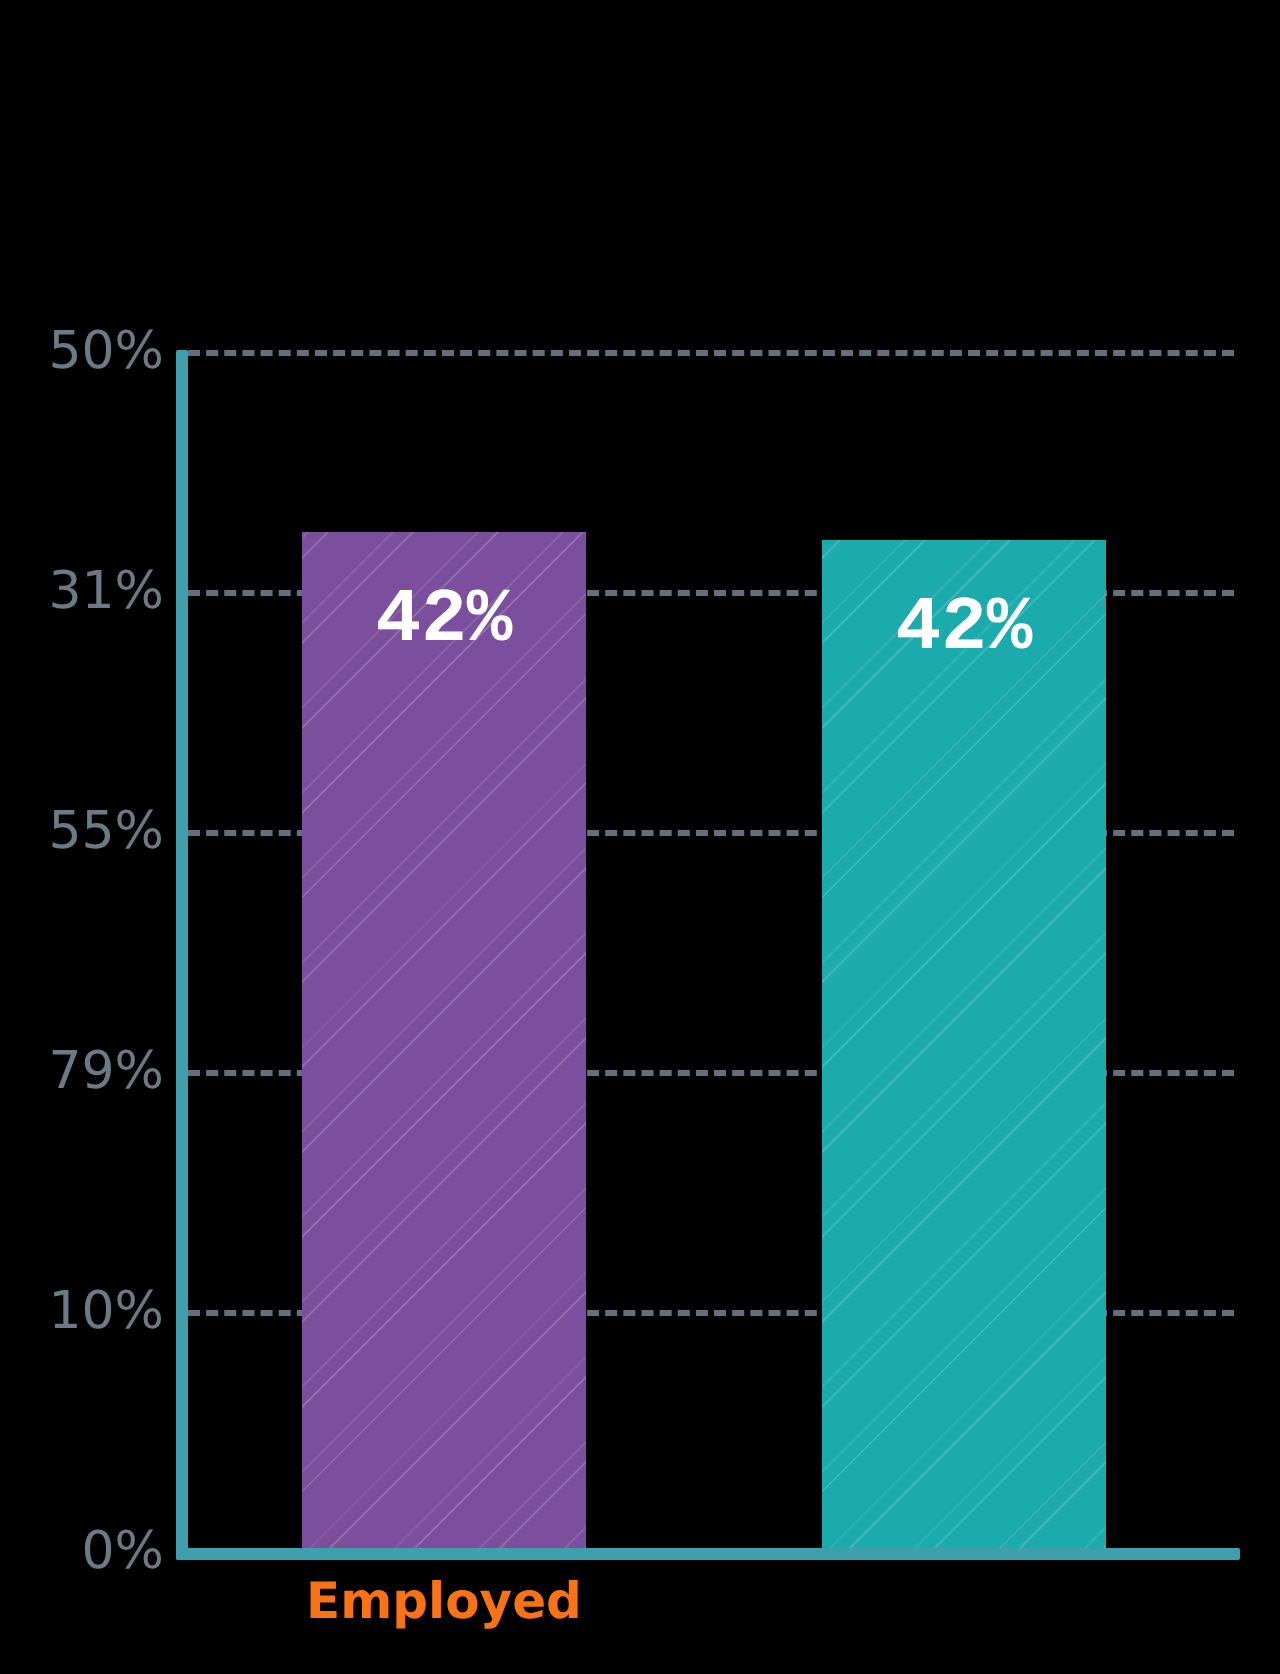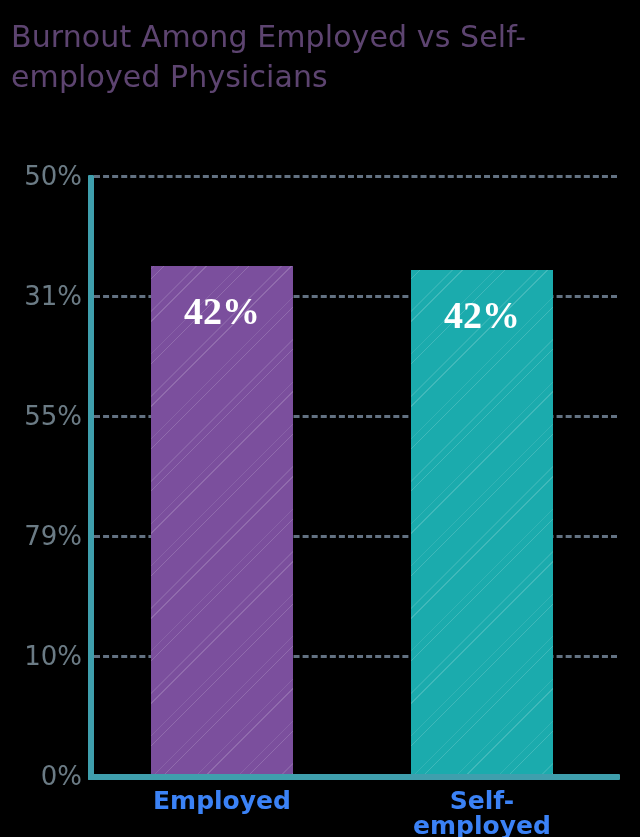--- a/index.html
+++ b/index.html
@@ -84,21 +84,21 @@
     line-height: 1;
   }
 
   .x-tick-label {
     position: absolute;
     top: 788px;
     text-align: center;
     font-family: "DejaVu Sans", sans-serif;
     font-size: 25px;
     font-weight: 700;
-    color: #3b82f6;
+    color: #f97316;
     line-height: 1;
   }
 
   .bar {
     position: absolute;
     overflow: hidden;
   }
 
   .bar .bar-hatch {
     position: absolute;
@@ -118,34 +118,33 @@
         rgba(255,255,255,0.00) 30px
       );
   }
 
   .bar-value {
     position: absolute;
     left: 0;
     width: 100%;
     top: 26px;
     text-align: center;
-    font-family: Liberation Serif, serif;
+    font-family: Liberation Mono, monospace;
     font-size: 38px;
     font-weight: 700;
     color: #ffffff;
     line-height: 1;
     z-index: 3;
   }
 </style>
 </head>
 <body>
 
 <div id="chart-root">
 
-  <div id="chart-title">Burnout Among Employed vs Self-employed Physicians</div>
 
   <div id="plot-area">
 
     <div class="gridline" style="left:94px; top:175px; width:523px;"></div>
     <div class="gridline" style="left:94px; top:295px; width:523px;"></div>
     <div class="gridline" style="left:94px; top:415px; width:523px;"></div>
     <div class="gridline" style="left:94px; top:535px; width:523px;"></div>
     <div class="gridline" style="left:94px; top:655px; width:523px;"></div>
 
     <div class="y-tick-label" style="top:163px; left:4px;">50%</div>
@@ -162,16 +161,15 @@
 
     <div class="bar" style="left:411px; top:270px; width:142px; height:507px; background:#1babad;">
       <div class="bar-hatch"></div>
       <div class="bar-value">42%</div>
     </div>
 
     <div id="y-axis-line"></div>
     <div id="x-axis-line"></div>
 
     <div class="x-tick-label" style="left:132px; width:180px;">Employed</div>
-    <div class="x-tick-label" style="left:392px; width:180px;">Self-employed</div>
 
   </div>
 </div>
 
 </body></html>

